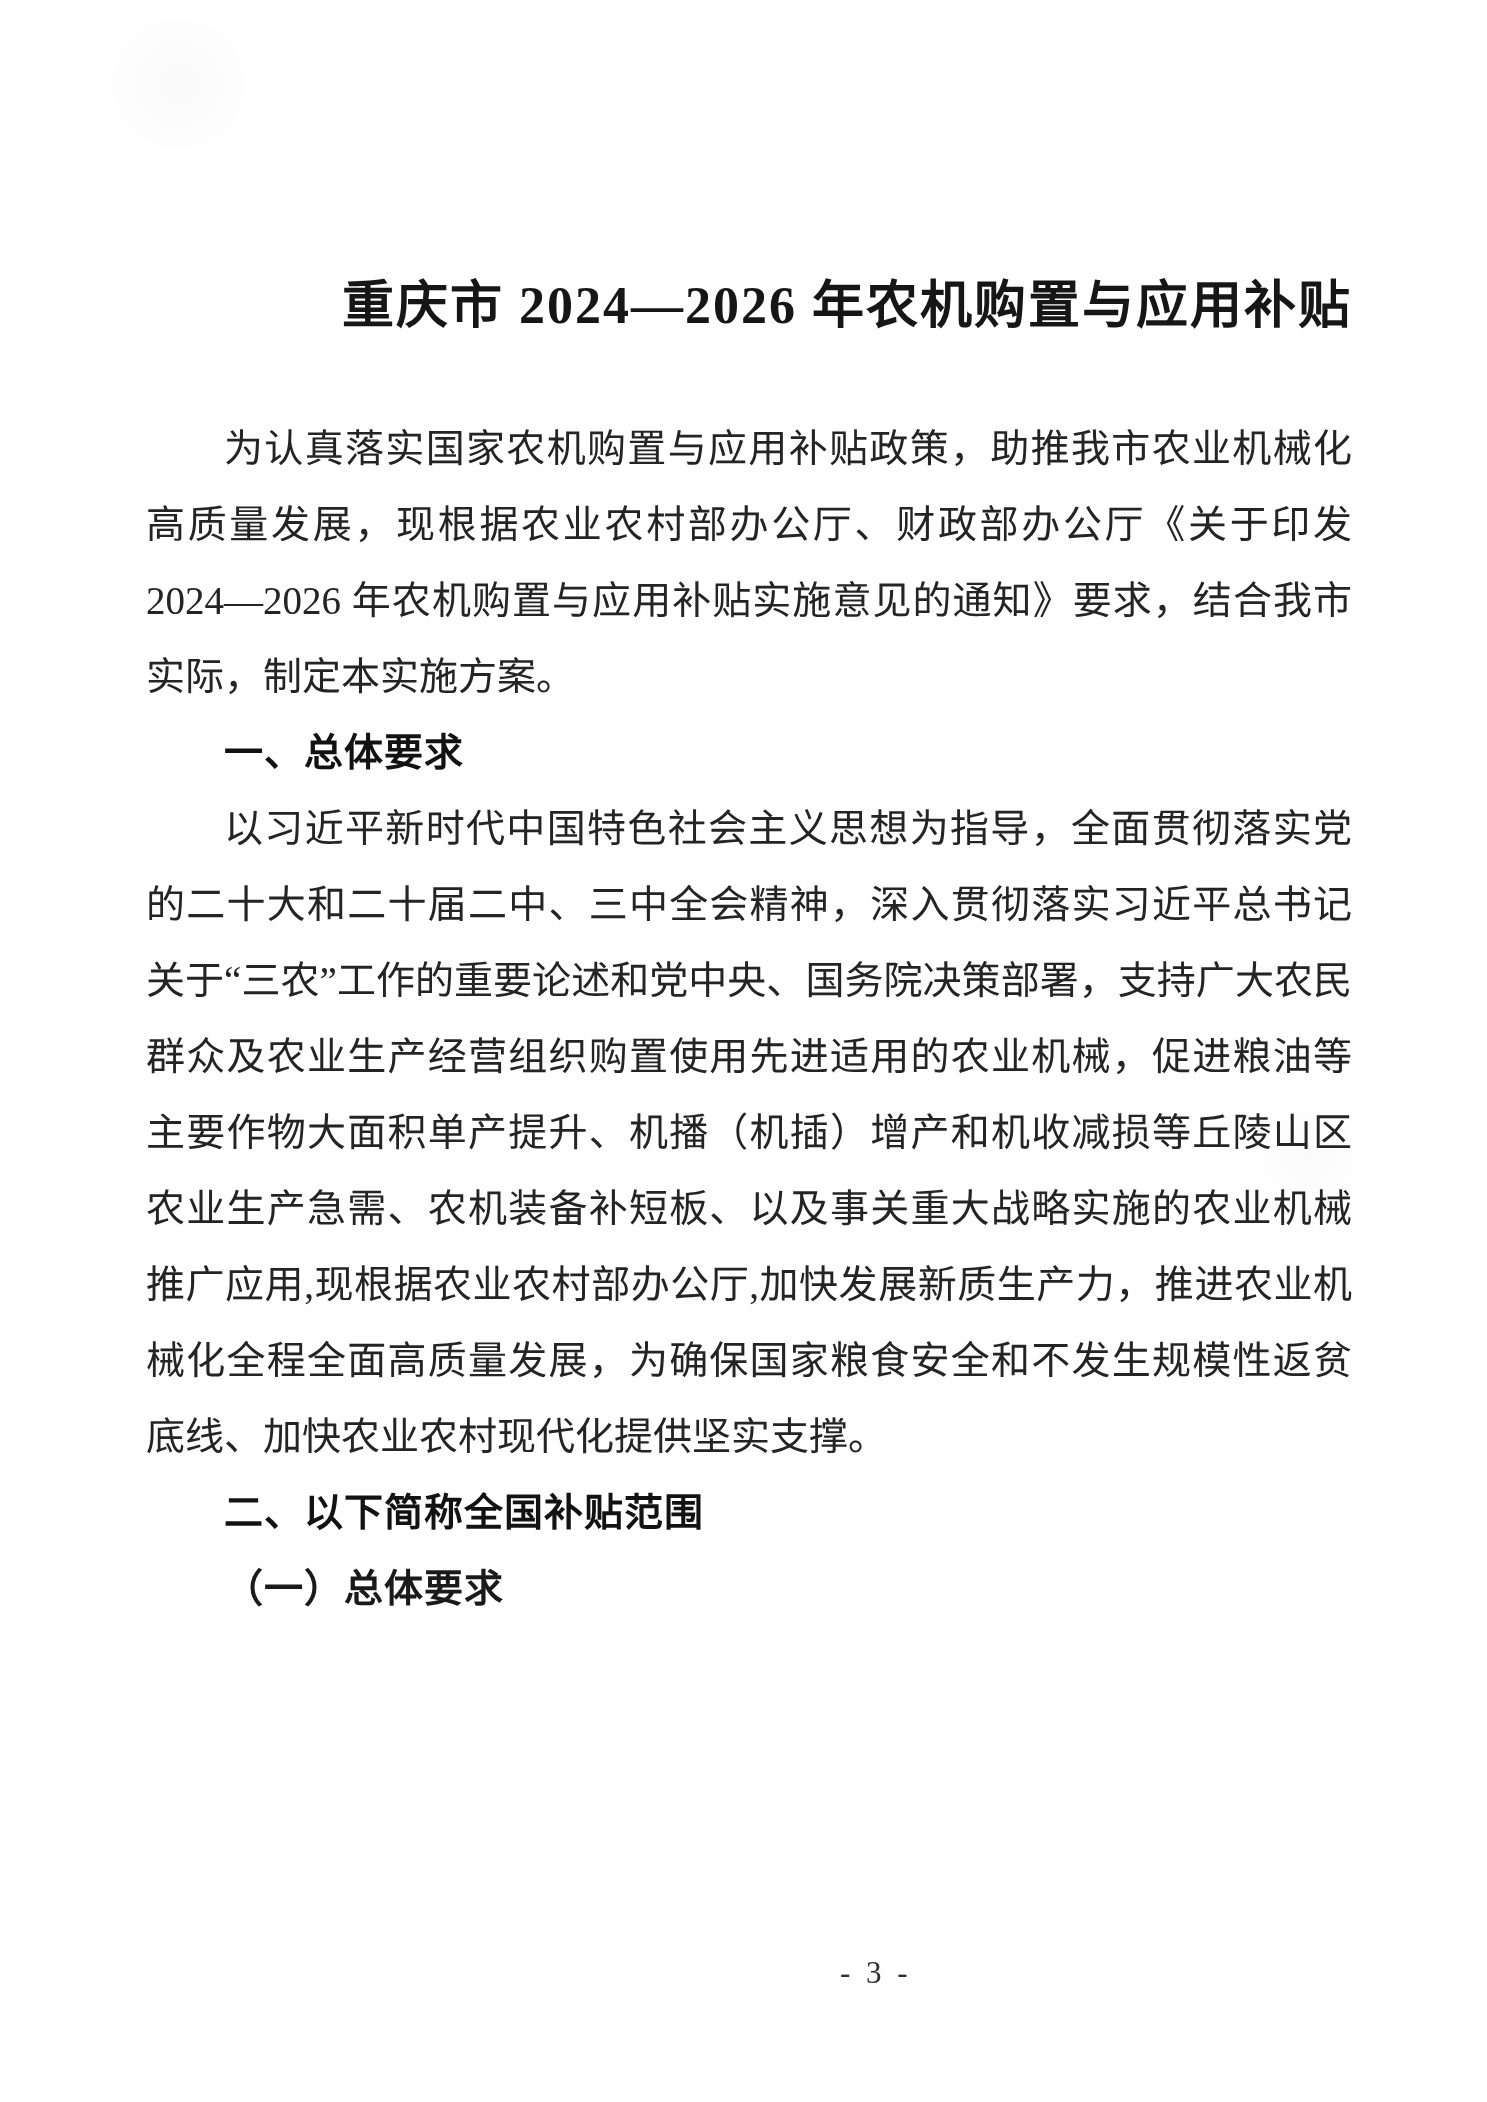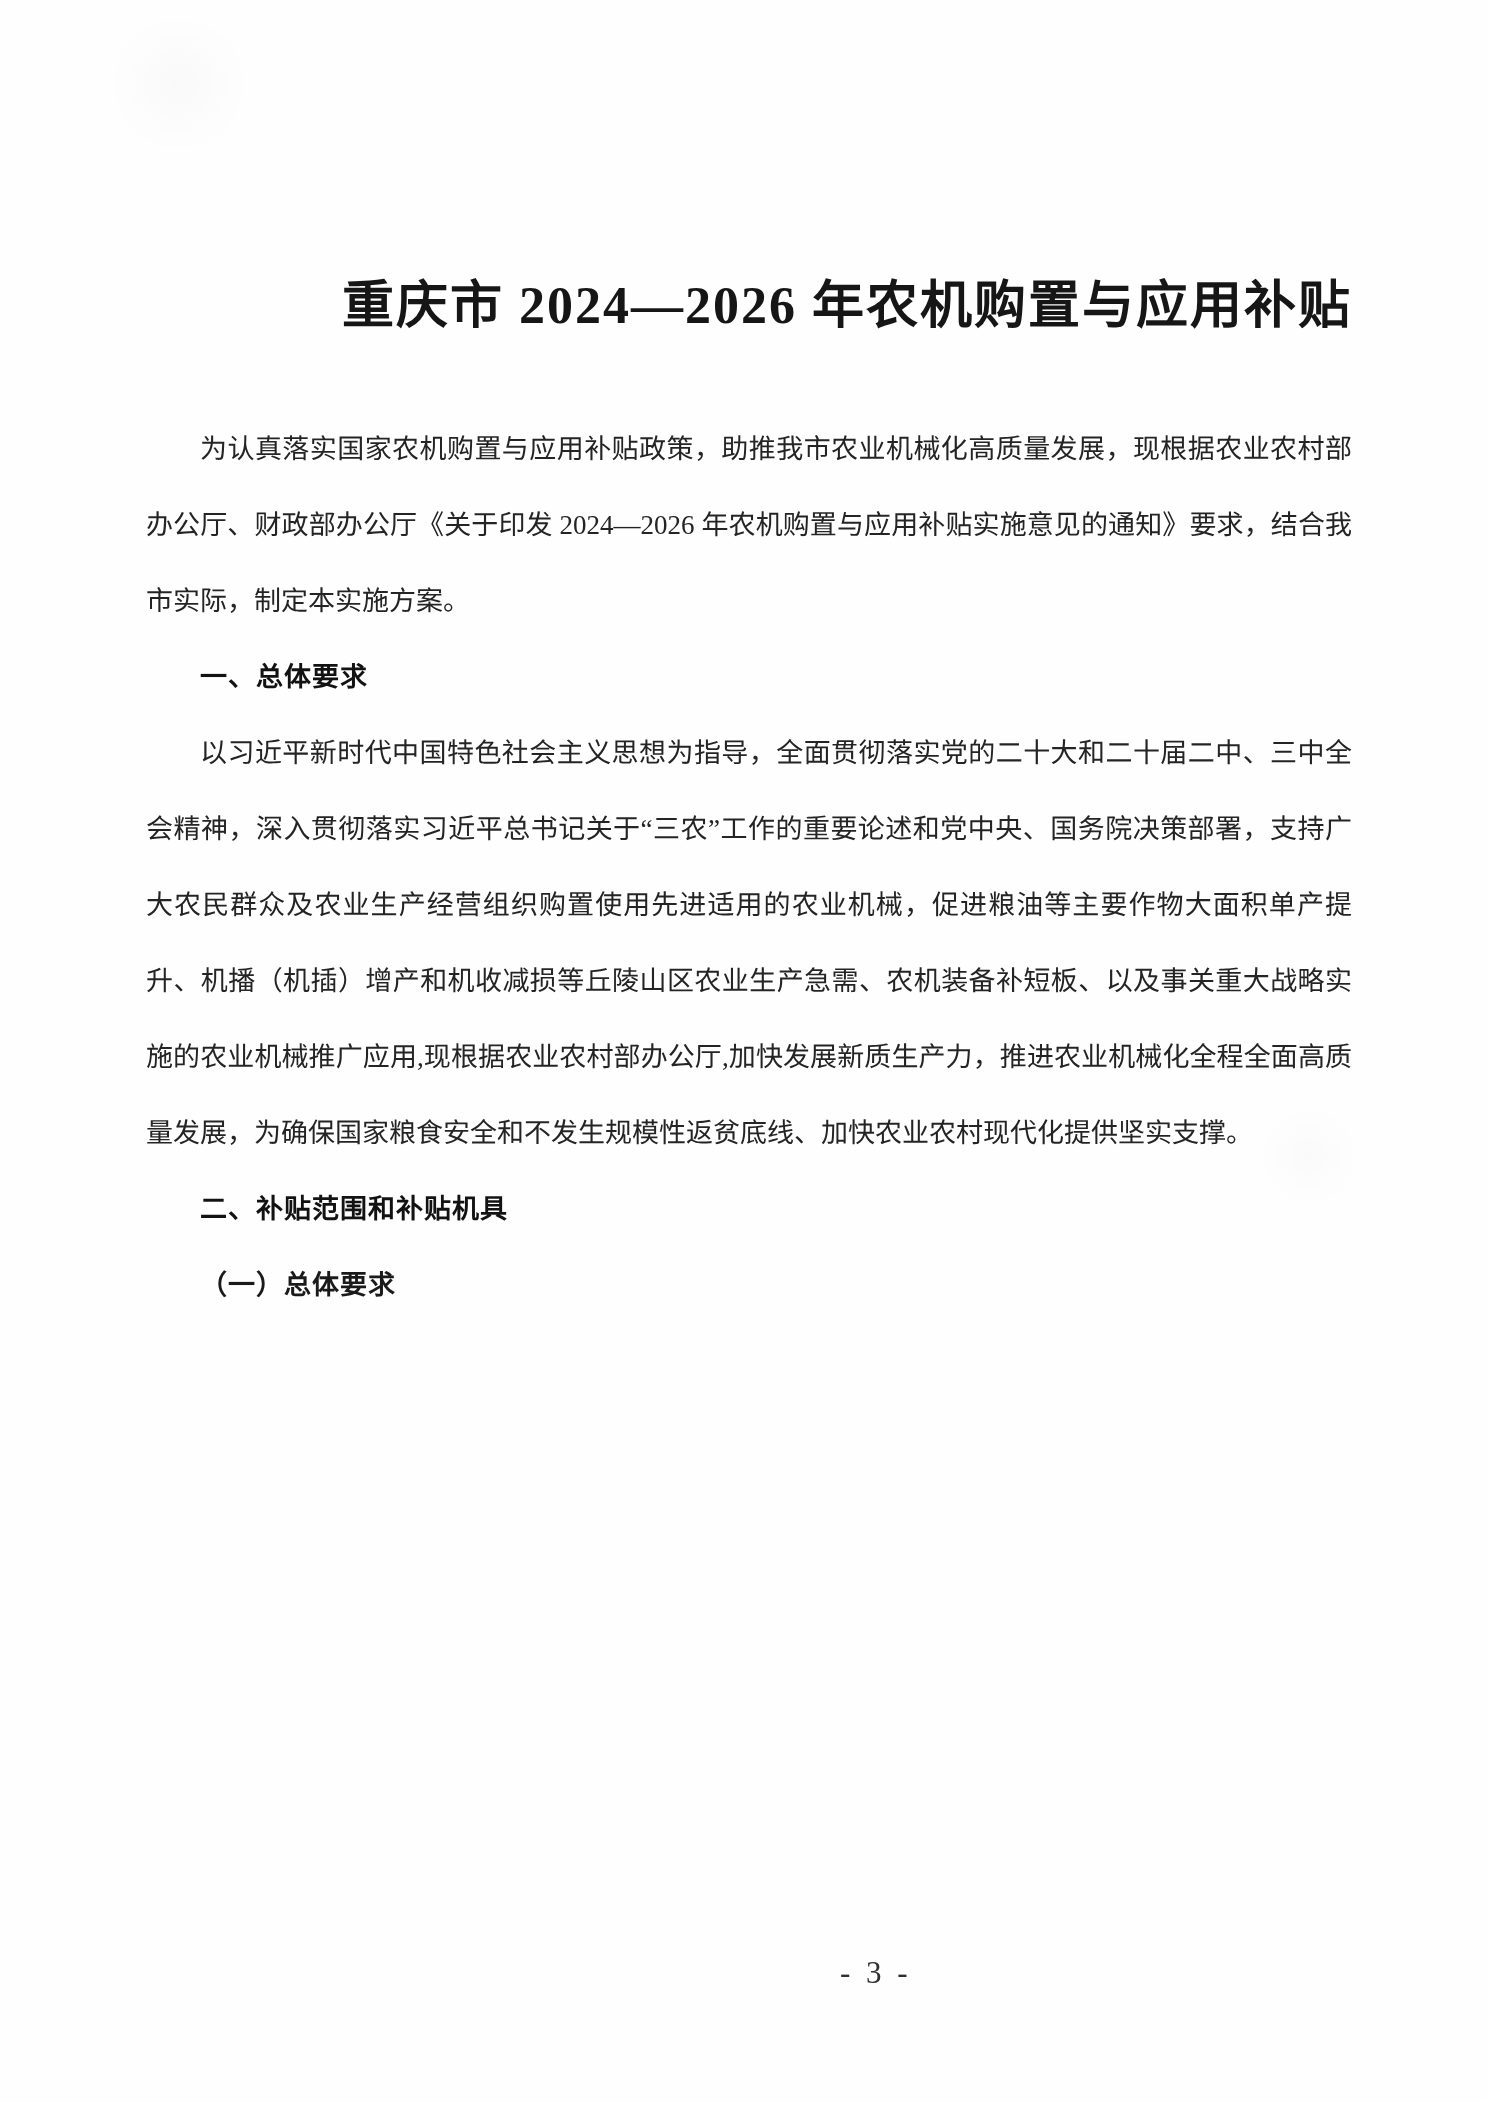--- a/index.html
+++ b/index.html
@@ -33,21 +33,21 @@
     text-align: right;
     font-weight: bold;
     font-size: 52px;
     line-height: 1.48;
     letter-spacing: 2px;
     color: #161616;
     font-family: "Liberation Serif", "DejaVu Serif", serif;
   }
   .content {
     margin-top: 66px;
-    font-size: 27px;
+    font-size: 39px;
     line-height: 76px;
   }
   .para {
     margin: 0;
     text-indent: 2em;
     text-align: justify;
     color: #242424;
     font-family: "Liberation Serif", "DejaVu Serif", serif;
   }
   .heading {
@@ -86,21 +86,21 @@
       <div>重庆市 2024—2026 年农机购置与应用补贴</div>
     </div>
 
     <div class="content">
       <p class="para">为认真落实国家农机购置与应用补贴政策，助推我市农业机械化高质量发展，现根据农业农村部办公厅、财政部办公厅《关于印发 2024—2026 年农机购置与应用补贴实施意见的通知》要求，结合我市实际，制定本实施方案。</p>
 
       <p class="heading">一、总体要求</p>
 
       <p class="para">以习近平新时代中国特色社会主义思想为指导，全面贯彻落实党的二十大和二十届二中、三中全会精神，深入贯彻落实习近平总书记关于“三农”工作的重要论述和党中央、国务院决策部署，支持广大农民群众及农业生产经营组织购置使用先进适用的农业机械，促进粮油等主要作物大面积单产提升、机播（机插）增产和机收减损等丘陵山区农业生产急需、农机装备补短板、以及事关重大战略实施的农业机械推广应用,现根据农业农村部办公厅,加快发展新质生产力，推进农业机械化全程全面高质量发展，为确保国家粮食安全和不发生规模性返贫底线、加快农业农村现代化提供坚实支撑。</p>
 
-      <p class="heading">二、补贴范围和补贴机具</p>
+      <p class="heading">二、以下简称全国补贴范围</p>
 
       <p class="subheading">（一）总体要求</p>
 
     </div>
 
   </div>
 
   <div class="footer">- 3 -</div>
 </div>
 

